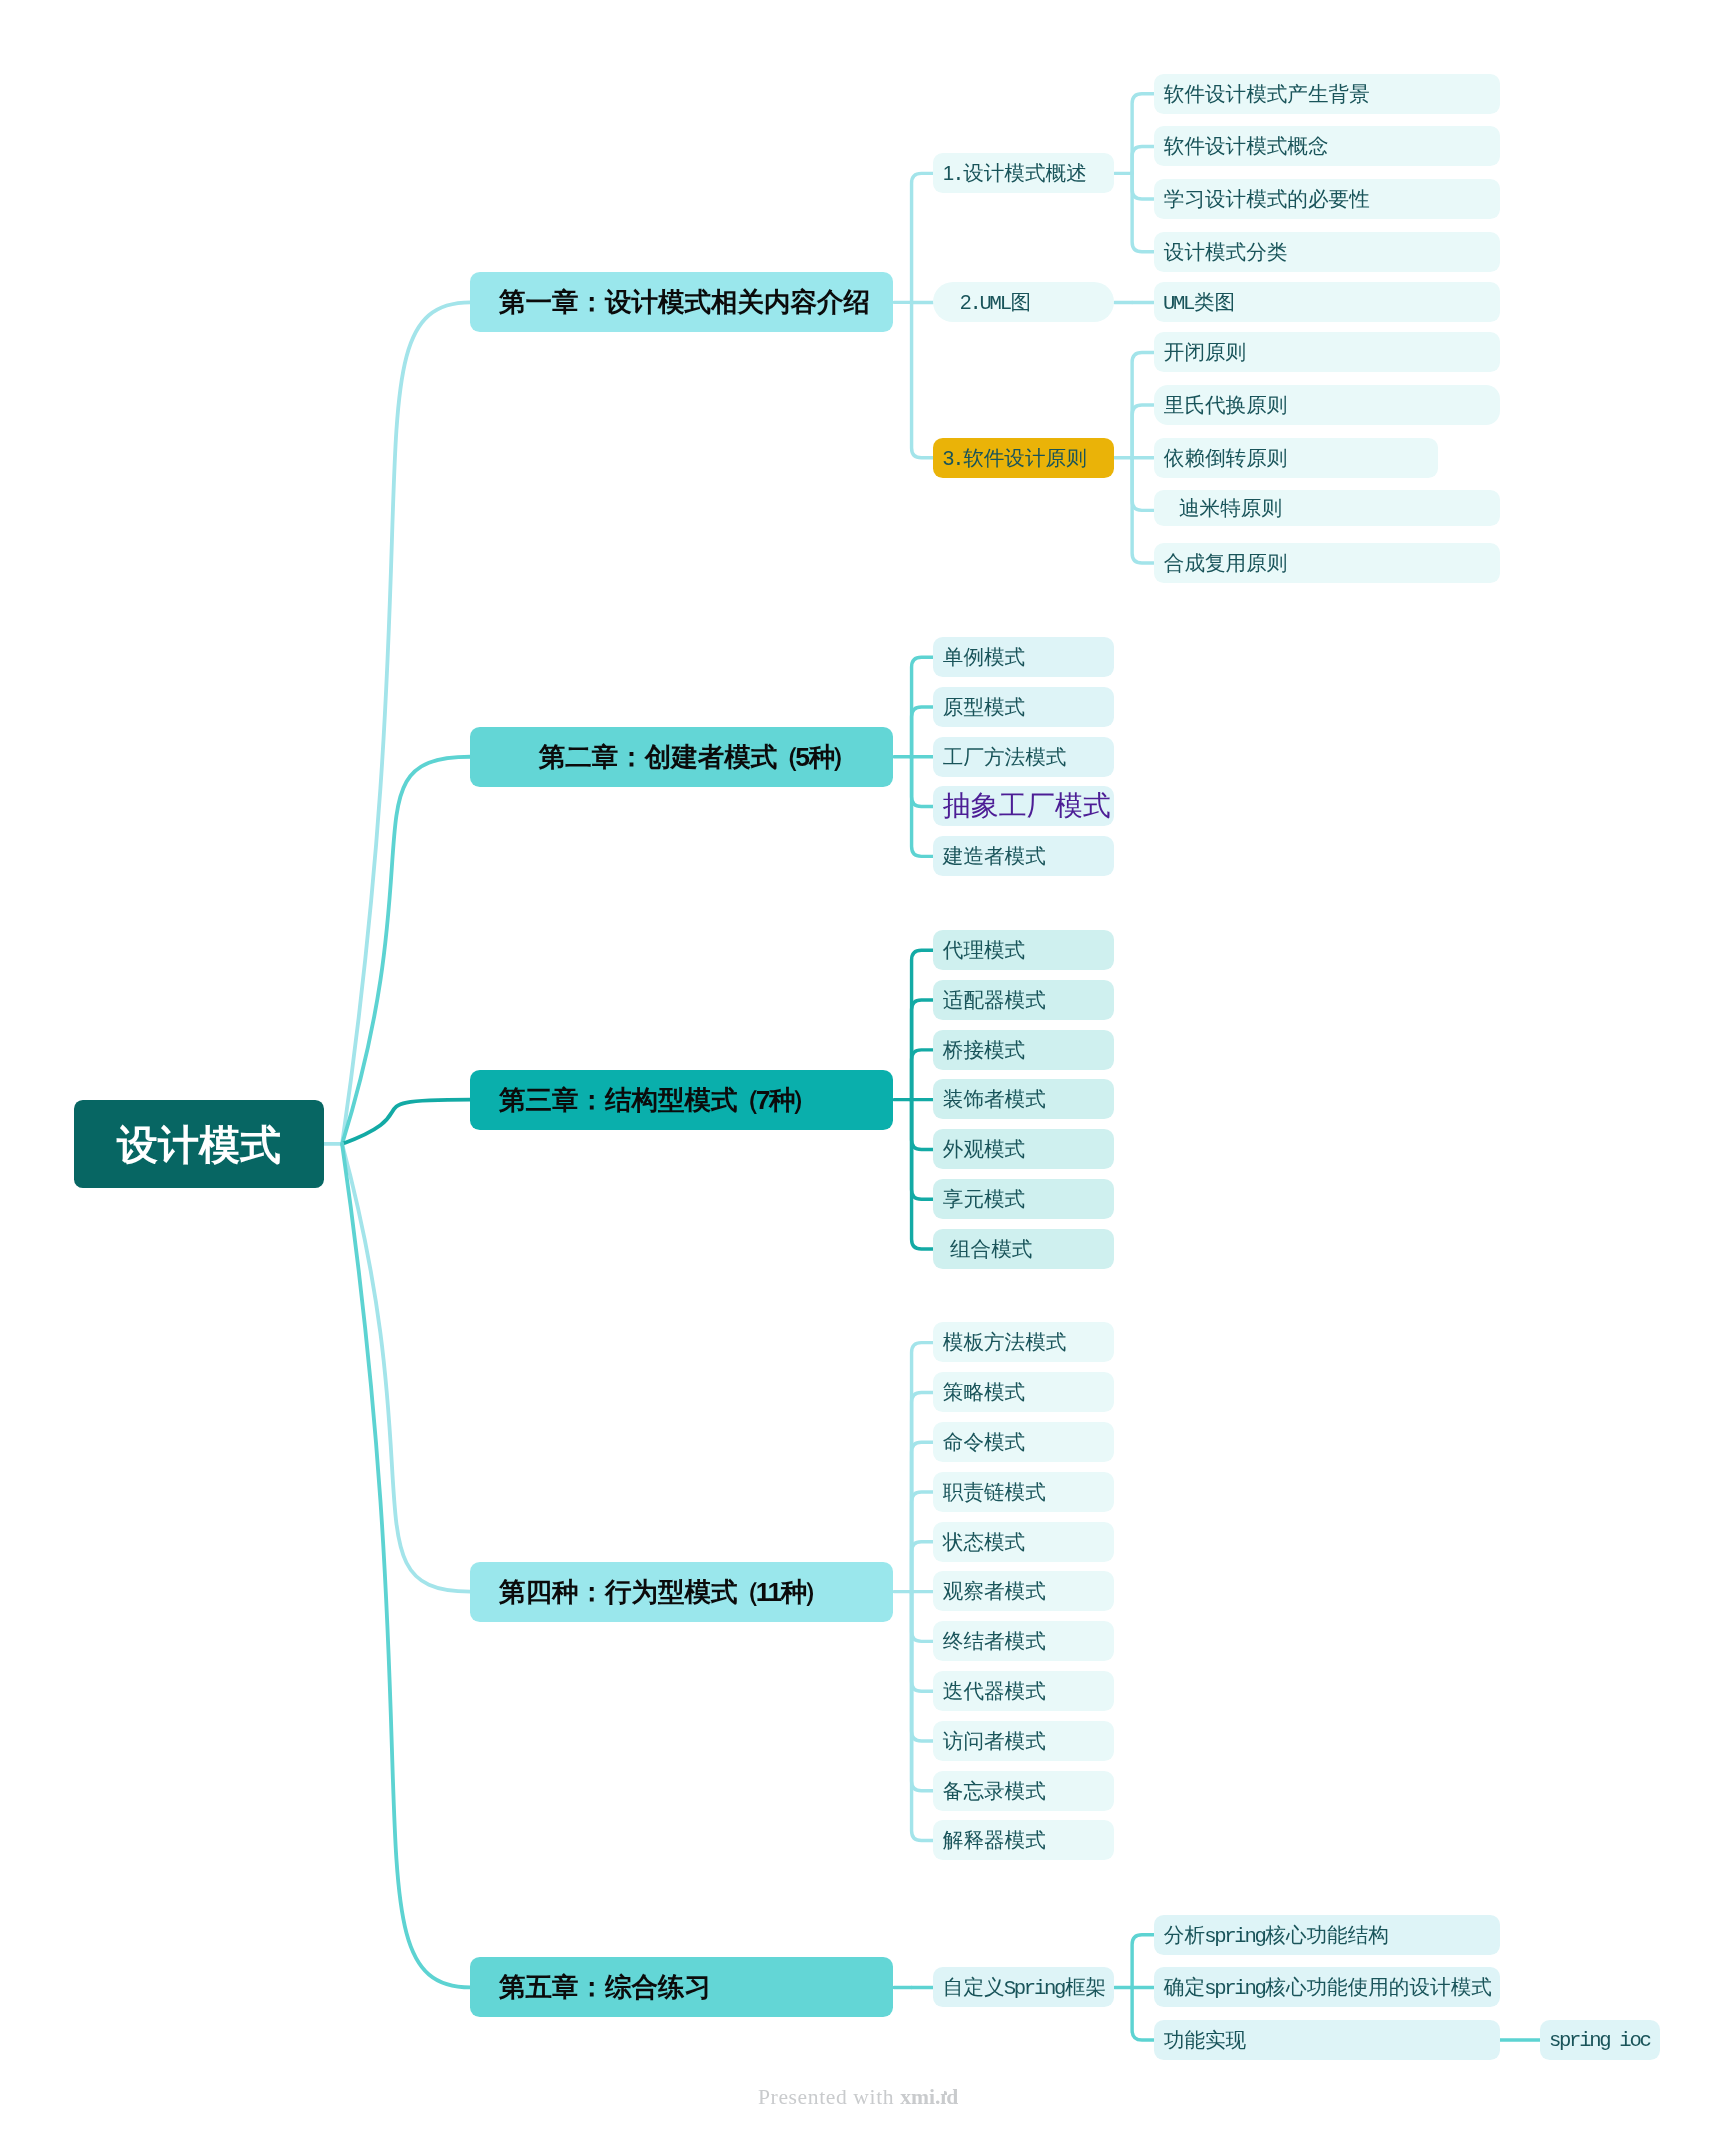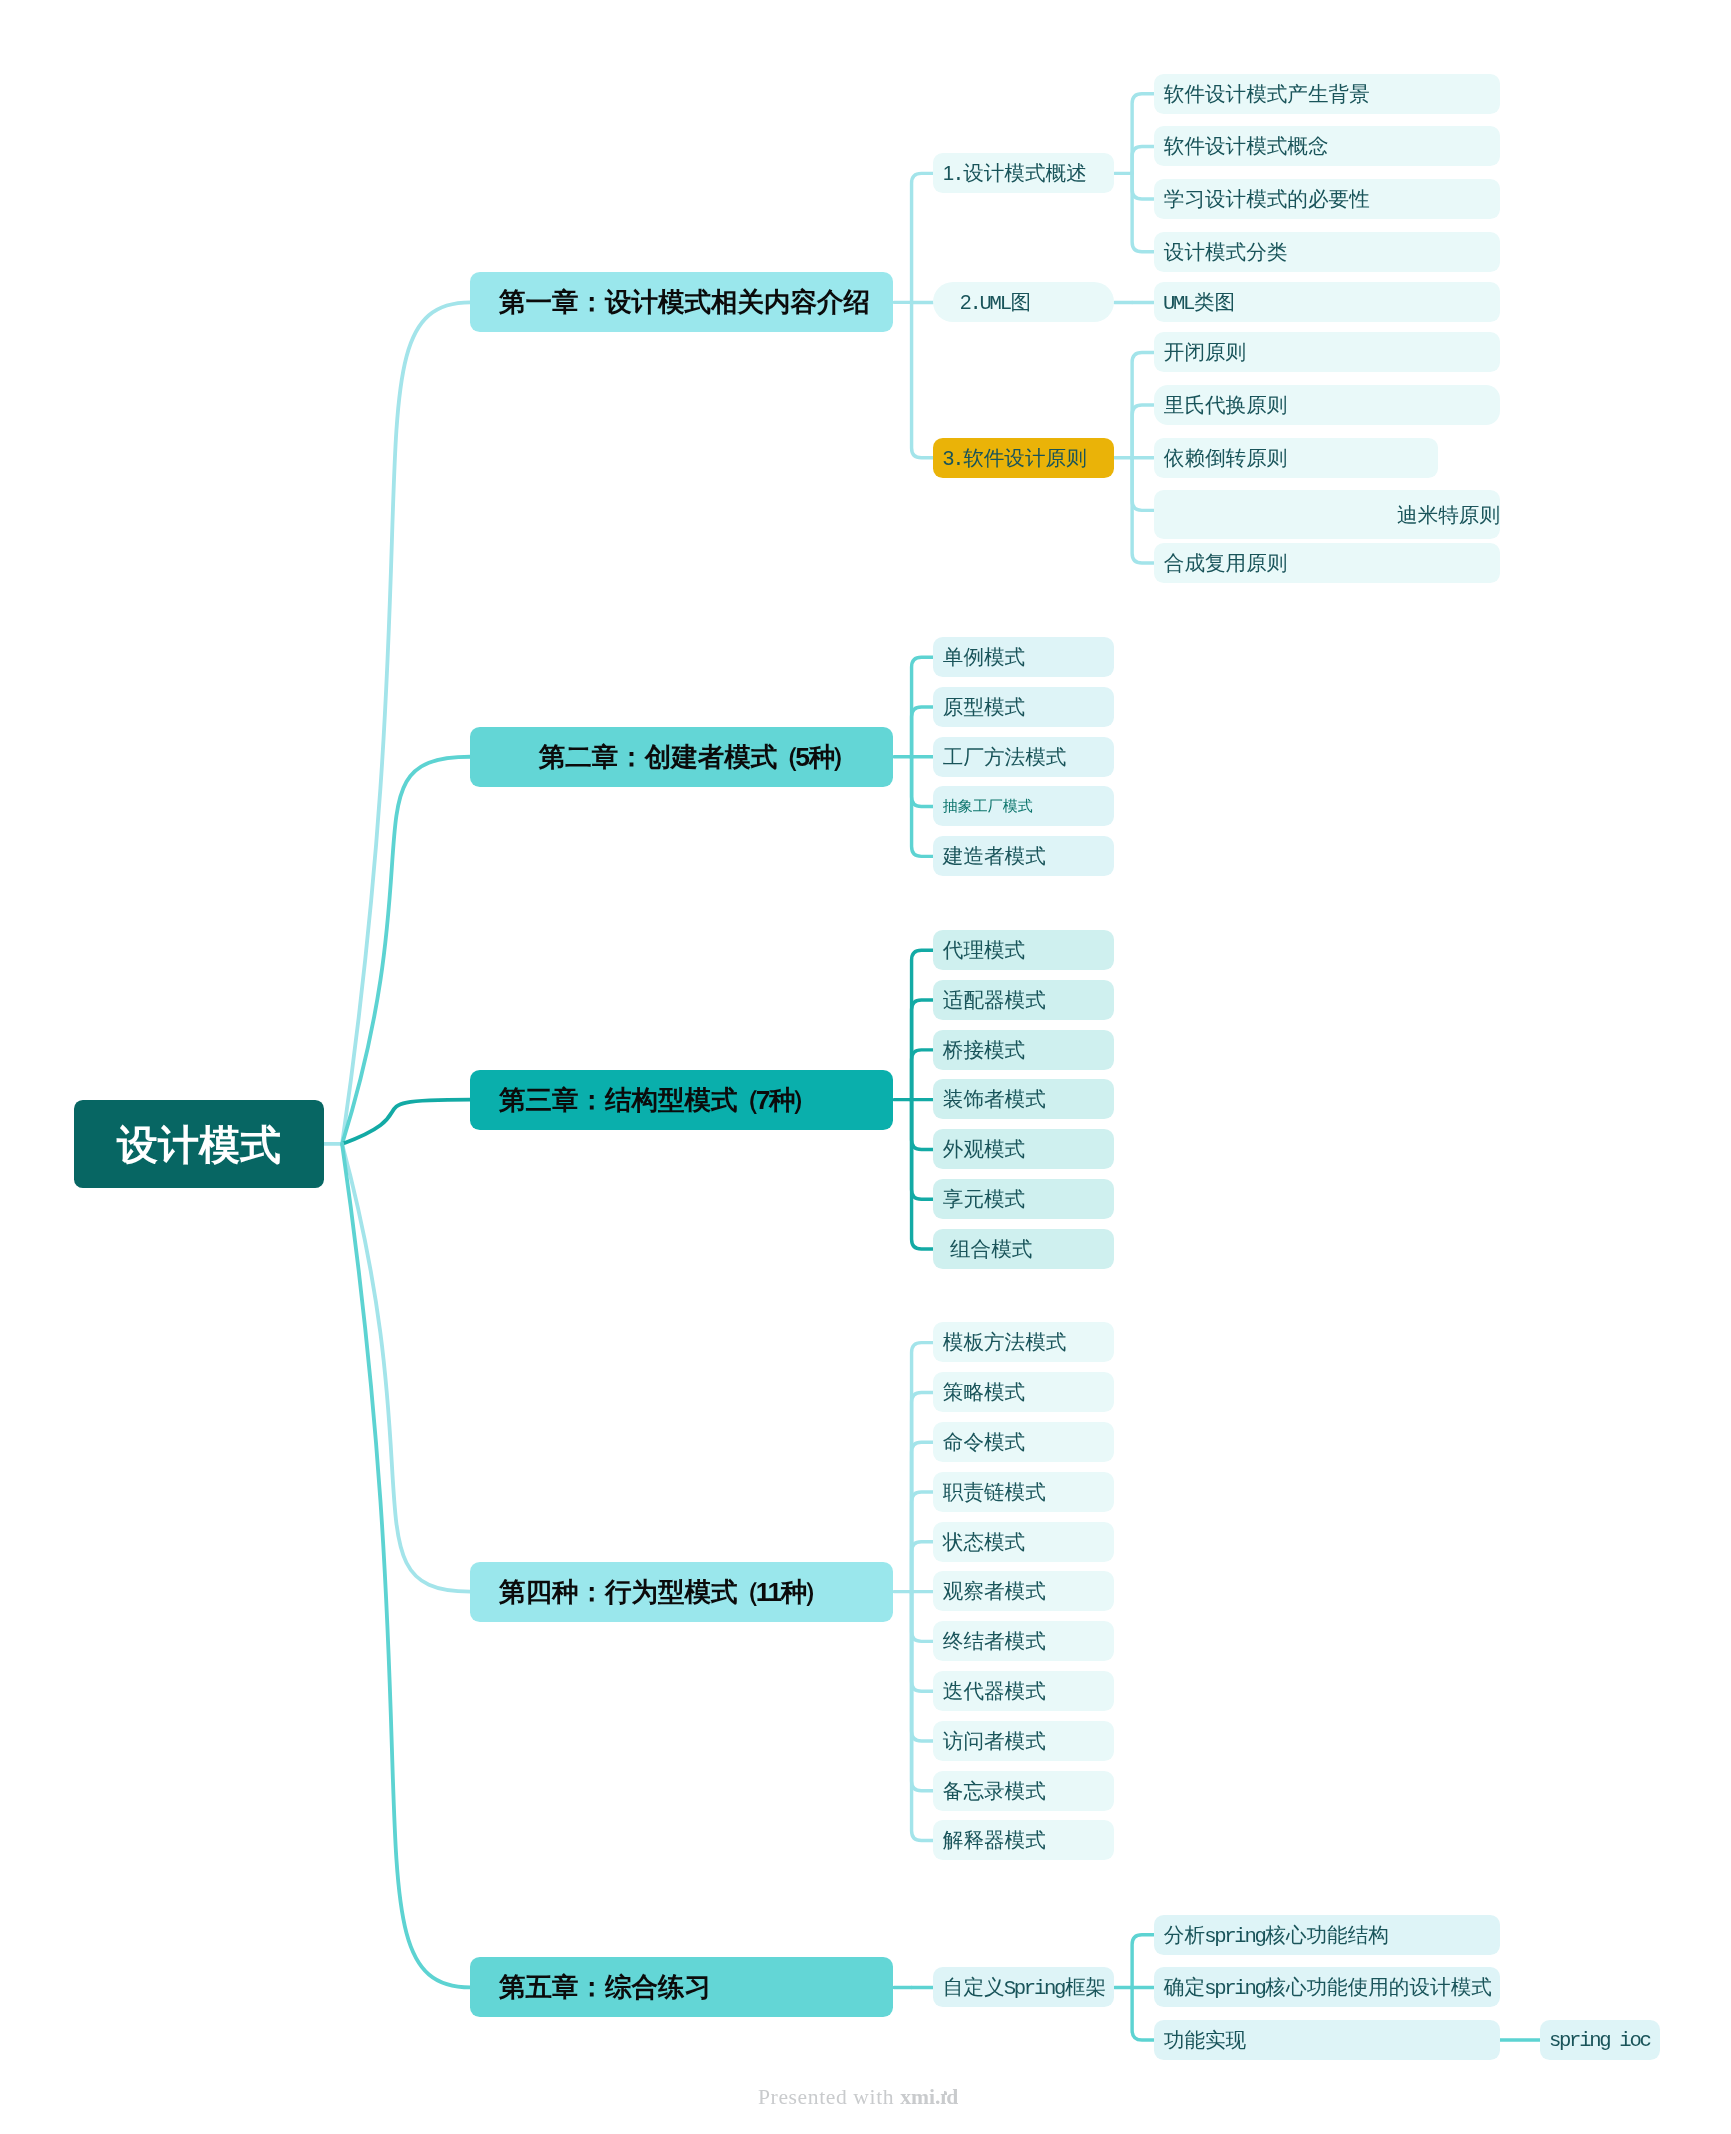--- a/index.html
+++ b/index.html
@@ -120,39 +120,39 @@
     </div>
     <div class="node l3-node" style="left: 1154px; top: 332px; width: 346px; height: 40px; border-radius: 9.8px; background: rgb(233, 249, 249); color: rgb(25, 84, 90); font-size: 20.6px; padding-left: 9.8px;">
       <span>开闭原则</span>
     </div>
     <div class="node l3-node" style="left: 1154px; top: 385px; width: 346px; height: 40px; border-radius: 14px; background: rgb(233, 249, 249); color: rgb(25, 84, 90); font-size: 20.6px; padding-left: 9.8px;">
       <span>里氏代换原则</span>
     </div>
     <div class="node l3-node" style="left: 1154px; top: 438px; width: 284px; height: 40px; border-radius: 9.8px; background: rgb(233, 249, 249); color: rgb(25, 84, 90); font-size: 20.6px; padding-left: 9.8px;">
       <span>依赖倒转原则</span>
     </div>
-    <div class="node l3-node" style="left: 1154px; top: 490px; width: 346px; height: 49px; border-radius: 9.8px; background: rgb(233, 249, 249); color: rgb(25, 84, 90); font-size: 20.6px; padding-left: 18px; justify-content: flex-end;">
+    <div class="node l3-node" style="left: 1154px; top: 490px; width: 346px; height: 36px; border-radius: 9.8px; background: rgb(233, 249, 249); color: rgb(25, 84, 90); font-size: 20.6px; padding-left: 25px;">
       <span>迪米特原则</span>
     </div>
     <div class="node l3-node" style="left: 1154px; top: 543px; width: 346px; height: 40px; border-radius: 9.8px; background: rgb(233, 249, 249); color: rgb(25, 84, 90); font-size: 20.6px; padding-left: 9.8px;">
       <span>合成复用原则</span>
     </div>
     <div class="node chap-node" style="left: 470px; top: 727px; width: 423px; height: 60px; border-radius: 9.8px; background: rgb(99, 214, 214); color: rgb(11, 11, 11); font-size: 26.5px; padding-left: 29px; justify-content: center;">
       <span>第二章：创建者模式<span class="fwb">（</span><span class="num">5</span>种<span class="fwb">）</span></span>
     </div>
     <div class="node l2-node" style="left: 933px; top: 637px; width: 181px; height: 40px; border-radius: 9.8px; background: rgb(222, 244, 247); color: rgb(25, 84, 90); font-size: 20.6px; padding-left: 9.8px;">
       <span>单例模式</span>
     </div>
     <div class="node l2-node" style="left: 933px; top: 687px; width: 181px; height: 40px; border-radius: 9.8px; background: rgb(222, 244, 247); color: rgb(25, 84, 90); font-size: 20.6px; padding-left: 9.8px;">
       <span>原型模式</span>
     </div>
     <div class="node l2-node" style="left: 933px; top: 737px; width: 181px; height: 40px; border-radius: 9.8px; background: rgb(222, 244, 247); color: rgb(25, 84, 90); font-size: 20.6px; padding-left: 9.8px;">
       <span>工厂方法模式</span>
     </div>
-    <div class="node l2-node" style="left: 933px; top: 786px; width: 181px; height: 40px; border-radius: 9.8px; background: rgb(222, 244, 247); color: #0f766e; font-size: 15px; padding-left: 9.8px;">
+    <div class="node l2-node" style="left: 933px; top: 786px; width: 181px; height: 40px; border-radius: 9.8px; background: rgb(222, 244, 247); color: #4c1d95; font-size: 28px; padding-left: 9.8px;">
       <span>抽象工厂模式</span>
     </div>
     <div class="node l2-node" style="left: 933px; top: 836px; width: 181px; height: 40px; border-radius: 9.8px; background: rgb(222, 244, 247); color: rgb(25, 84, 90); font-size: 20.6px; padding-left: 9.8px;">
       <span>建造者模式</span>
     </div>
     <div class="node chap-node" style="left: 470px; top: 1070px; width: 423px; height: 60px; border-radius: 9.8px; background: rgb(10, 175, 172); color: rgb(11, 11, 11); font-size: 26.5px; padding-left: 29px;">
       <span>第三章：结构型模式<span class="fwb">（</span><span class="num">7</span>种<span class="fwb">）</span></span>
     </div>
     <div class="node l2-node" style="left: 933px; top: 930px; width: 181px; height: 40px; border-radius: 9.8px; background: rgb(207, 240, 239); color: rgb(25, 84, 90); font-size: 20.6px; padding-left: 9.8px;">
       <span>代理模式</span>

